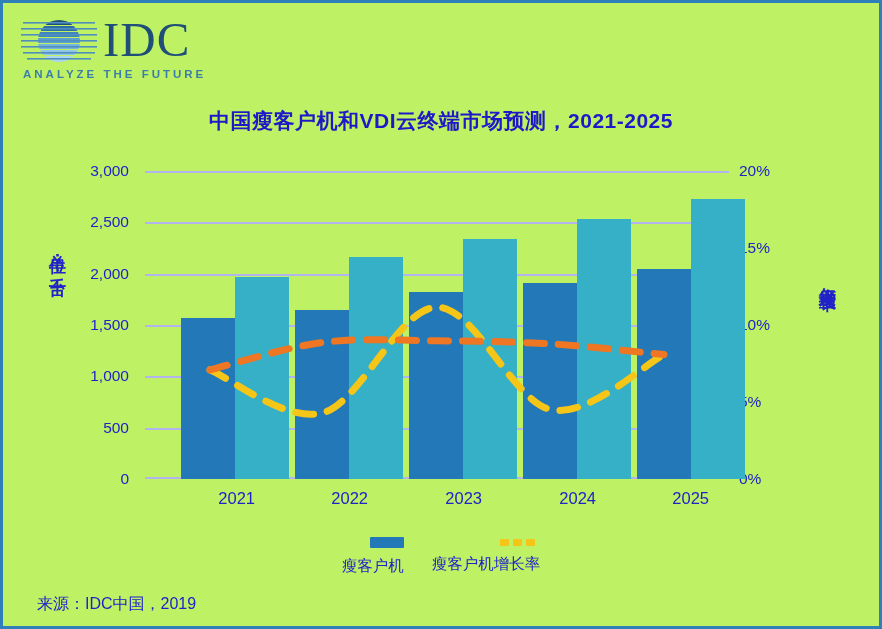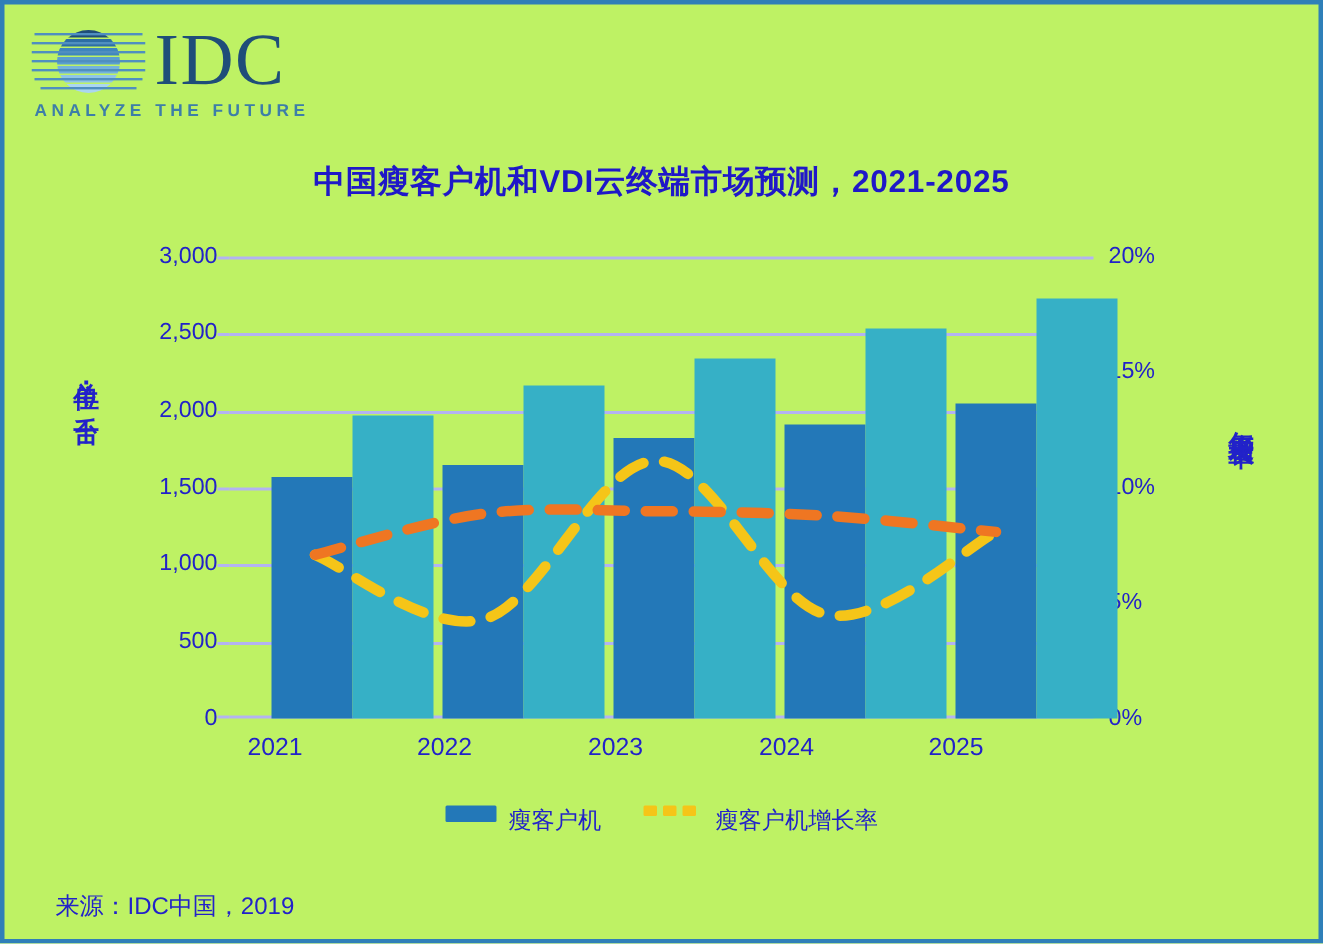--- a/index.html
+++ b/index.html
@@ -72,21 +72,21 @@
   .bar.cloud { background: #36b0c6; }
 
   #lines { position: absolute; left: 0; top: 0; width: 568px; height: 308px; }
 
   
   .ytick-left {
     position: absolute; right: 0; width: 62px;
     text-align: right; font-size: 15.5px; color: #2222c9;
     transform: translateY(-50%);
   }
-  #ylabels-left { position: absolute; left: 80px; top: 168px; width: 62px; height: 308px; }
+  #ylabels-left { position: absolute; left: 64px; top: 168px; width: 62px; height: 308px; }
 
   .ytick-right {
     position: absolute; left: 0; width: 56px;
     text-align: left; font-size: 15.5px; color: #2222c9;
     transform: translateY(-50%);
   }
   #ylabels-right { position: absolute; left: 736px; top: 168px; width: 56px; height: 308px; }
 
   #axis-title-left {
     position: absolute; left: 36px; top: 238px;
@@ -102,30 +102,30 @@
     writing-mode: vertical-rl;
     letter-spacing: 2px;
   }
 
   #xlabels {
     position: absolute; left: 150px; top: 486px;
     width: 568px; height: 28px;
   }
   .xtick {
     position: absolute; top: 0; width: 90px; margin-left: -45px;
-    text-align: left; font-size: 16.5px; color: #2222c9;
+    text-align: right; font-size: 16.5px; color: #2222c9;
   }
 
   
   #legend {
     position: absolute; left: 0; right: 0; top: 534px;
     display: flex; justify-content: center; align-items: center;
     gap: 28px;
   }
-  .legend-item { display: flex; align-items: flex-start; gap: 8px; }
+  .legend-item { display: flex; align-items: flex-end; gap: 8px; flex-direction: column; }
   .legend-label { font-size: 15.5px; color: #2222c9; white-space: nowrap; }
   .swatch-bar { width: 34px; height: 11px; border-radius: 1px; }
   .swatch-dash { width: 40px; height: 7px; position: relative; }
   .swatch-dash i {
     position: absolute; top: 0; width: 9px; height: 7px; border-radius: 1px;
     display: block;
   }
   .swatch-dash i:nth-child(1) { left: 0px; }
   .swatch-dash i:nth-child(2) { left: 13px; }
   .swatch-dash i:nth-child(3) { left: 26px; }

